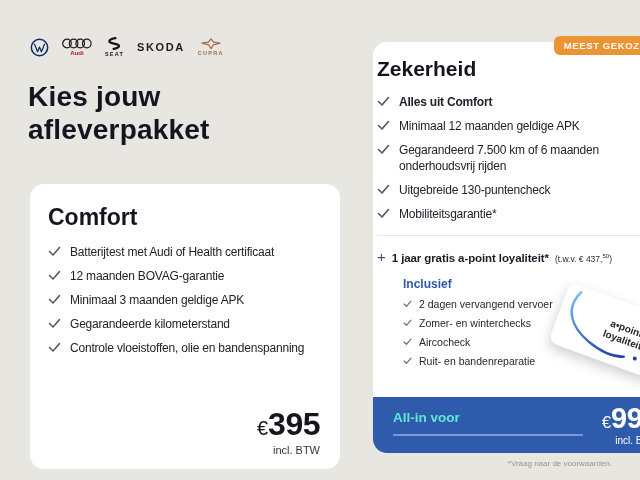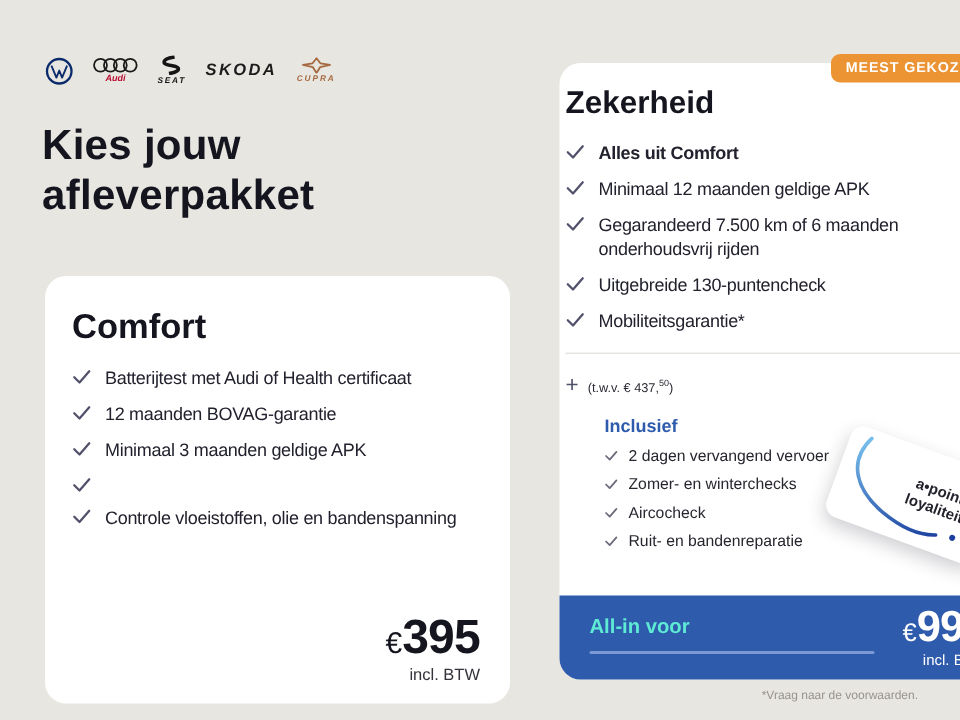--- a/index.html
+++ b/index.html
@@ -7,21 +7,21 @@
     width:640px; height:480px;
     background:#E8E6E0;
     font-family:"Liberation Sans", sans-serif;
     position:relative; overflow:hidden;
     color:#1B1B26;
   }
   .page { position:absolute; inset:0; }
 
   
   .brand-bar { position:absolute; left:30px; top:31px; display:flex; align-items:center; gap:13px; height:32px; }
-  .logo { display:flex; flex-direction:column; align-items:center; gap:1px;font-style:italic; }
+  .logo { display:flex; flex-direction:column; align-items:center; gap:1px; }
   .audi-text  { font-size:6px;  font-weight:700; color:#BB0A30; line-height:6px; }
   .seat-text  { font-size:5.5px; font-weight:700; letter-spacing:1.2px; color:#141414; line-height:6px; }
   .skoda-text { font-size:11px; font-weight:700; letter-spacing:1.6px; color:#1C1C1C; }
   .cupra-text { font-size:5.5px; font-weight:700; letter-spacing:1.3px; color:#A5693F; line-height:6px; }
 
   
   .heading {
     position:absolute; left:28px; top:80px; margin:0;
     width:250px; font-size:28px; line-height:33px;
     font-weight:700; letter-spacing:0.2px; color:#15151F;
@@ -152,20 +152,21 @@
       <li class="check-item">
         <svg class="ci" width="13" height="11" viewBox="0 0 13 11">
             <path d="M1.5 5.5 L5 9 L11.5 1.5" fill="none" stroke="#51516C" stroke-width="1.5" stroke-linecap="round" stroke-linejoin="round"></path>
           </svg>
         <span>Minimaal 3 maanden geldige APK</span>
       </li>
       <li class="check-item">
         <svg class="ci" width="13" height="11" viewBox="0 0 13 11">
             <path d="M1.5 5.5 L5 9 L11.5 1.5" fill="none" stroke="#51516C" stroke-width="1.5" stroke-linecap="round" stroke-linejoin="round"></path>
           </svg>
+        <span>Gegarandeerde kilometerstand</span>
       </li>
       <li class="check-item">
         <svg class="ci" width="13" height="11" viewBox="0 0 13 11">
             <path d="M1.5 5.5 L5 9 L11.5 1.5" fill="none" stroke="#51516C" stroke-width="1.5" stroke-linecap="round" stroke-linejoin="round"></path>
           </svg>
         <span>Controle vloeistoffen, olie en bandenspanning</span>
       </li>
     </ul>
     <div class="price-block">
       <div>
@@ -208,20 +209,21 @@
             <path d="M1.5 5.5 L5 9 L11.5 1.5" fill="none" stroke="#51516C" stroke-width="1.5" stroke-linecap="round" stroke-linejoin="round"></path>
           </svg>
         <span>Mobiliteitsgarantie*</span>
       </li>
     </ul>
 
     <hr class="divider">
 
     <div class="bonus-row">
       <span class="plus-glyph">+</span>
+      <span class="bonus-label">1 jaar gratis a-point loyaliteit*</span>
       <span class="bonus-note"><span>(t.w.v. € 437,</span><sup>50</sup><span>)</span></span>
     </div>
 
     <div class="inclusief">
       <div class="inclusief-title">Inclusief</div>
       <ul class="inclusief-list">
         <li class="inclusief-item">
           <svg class="ci" width="9" height="8" viewBox="0 0 13 11">
               <path d="M1.5 5.5 L5 9 L11.5 1.5" fill="none" stroke="#6A6A7A" stroke-width="1.7" stroke-linecap="round" stroke-linejoin="round"></path>
             </svg>

